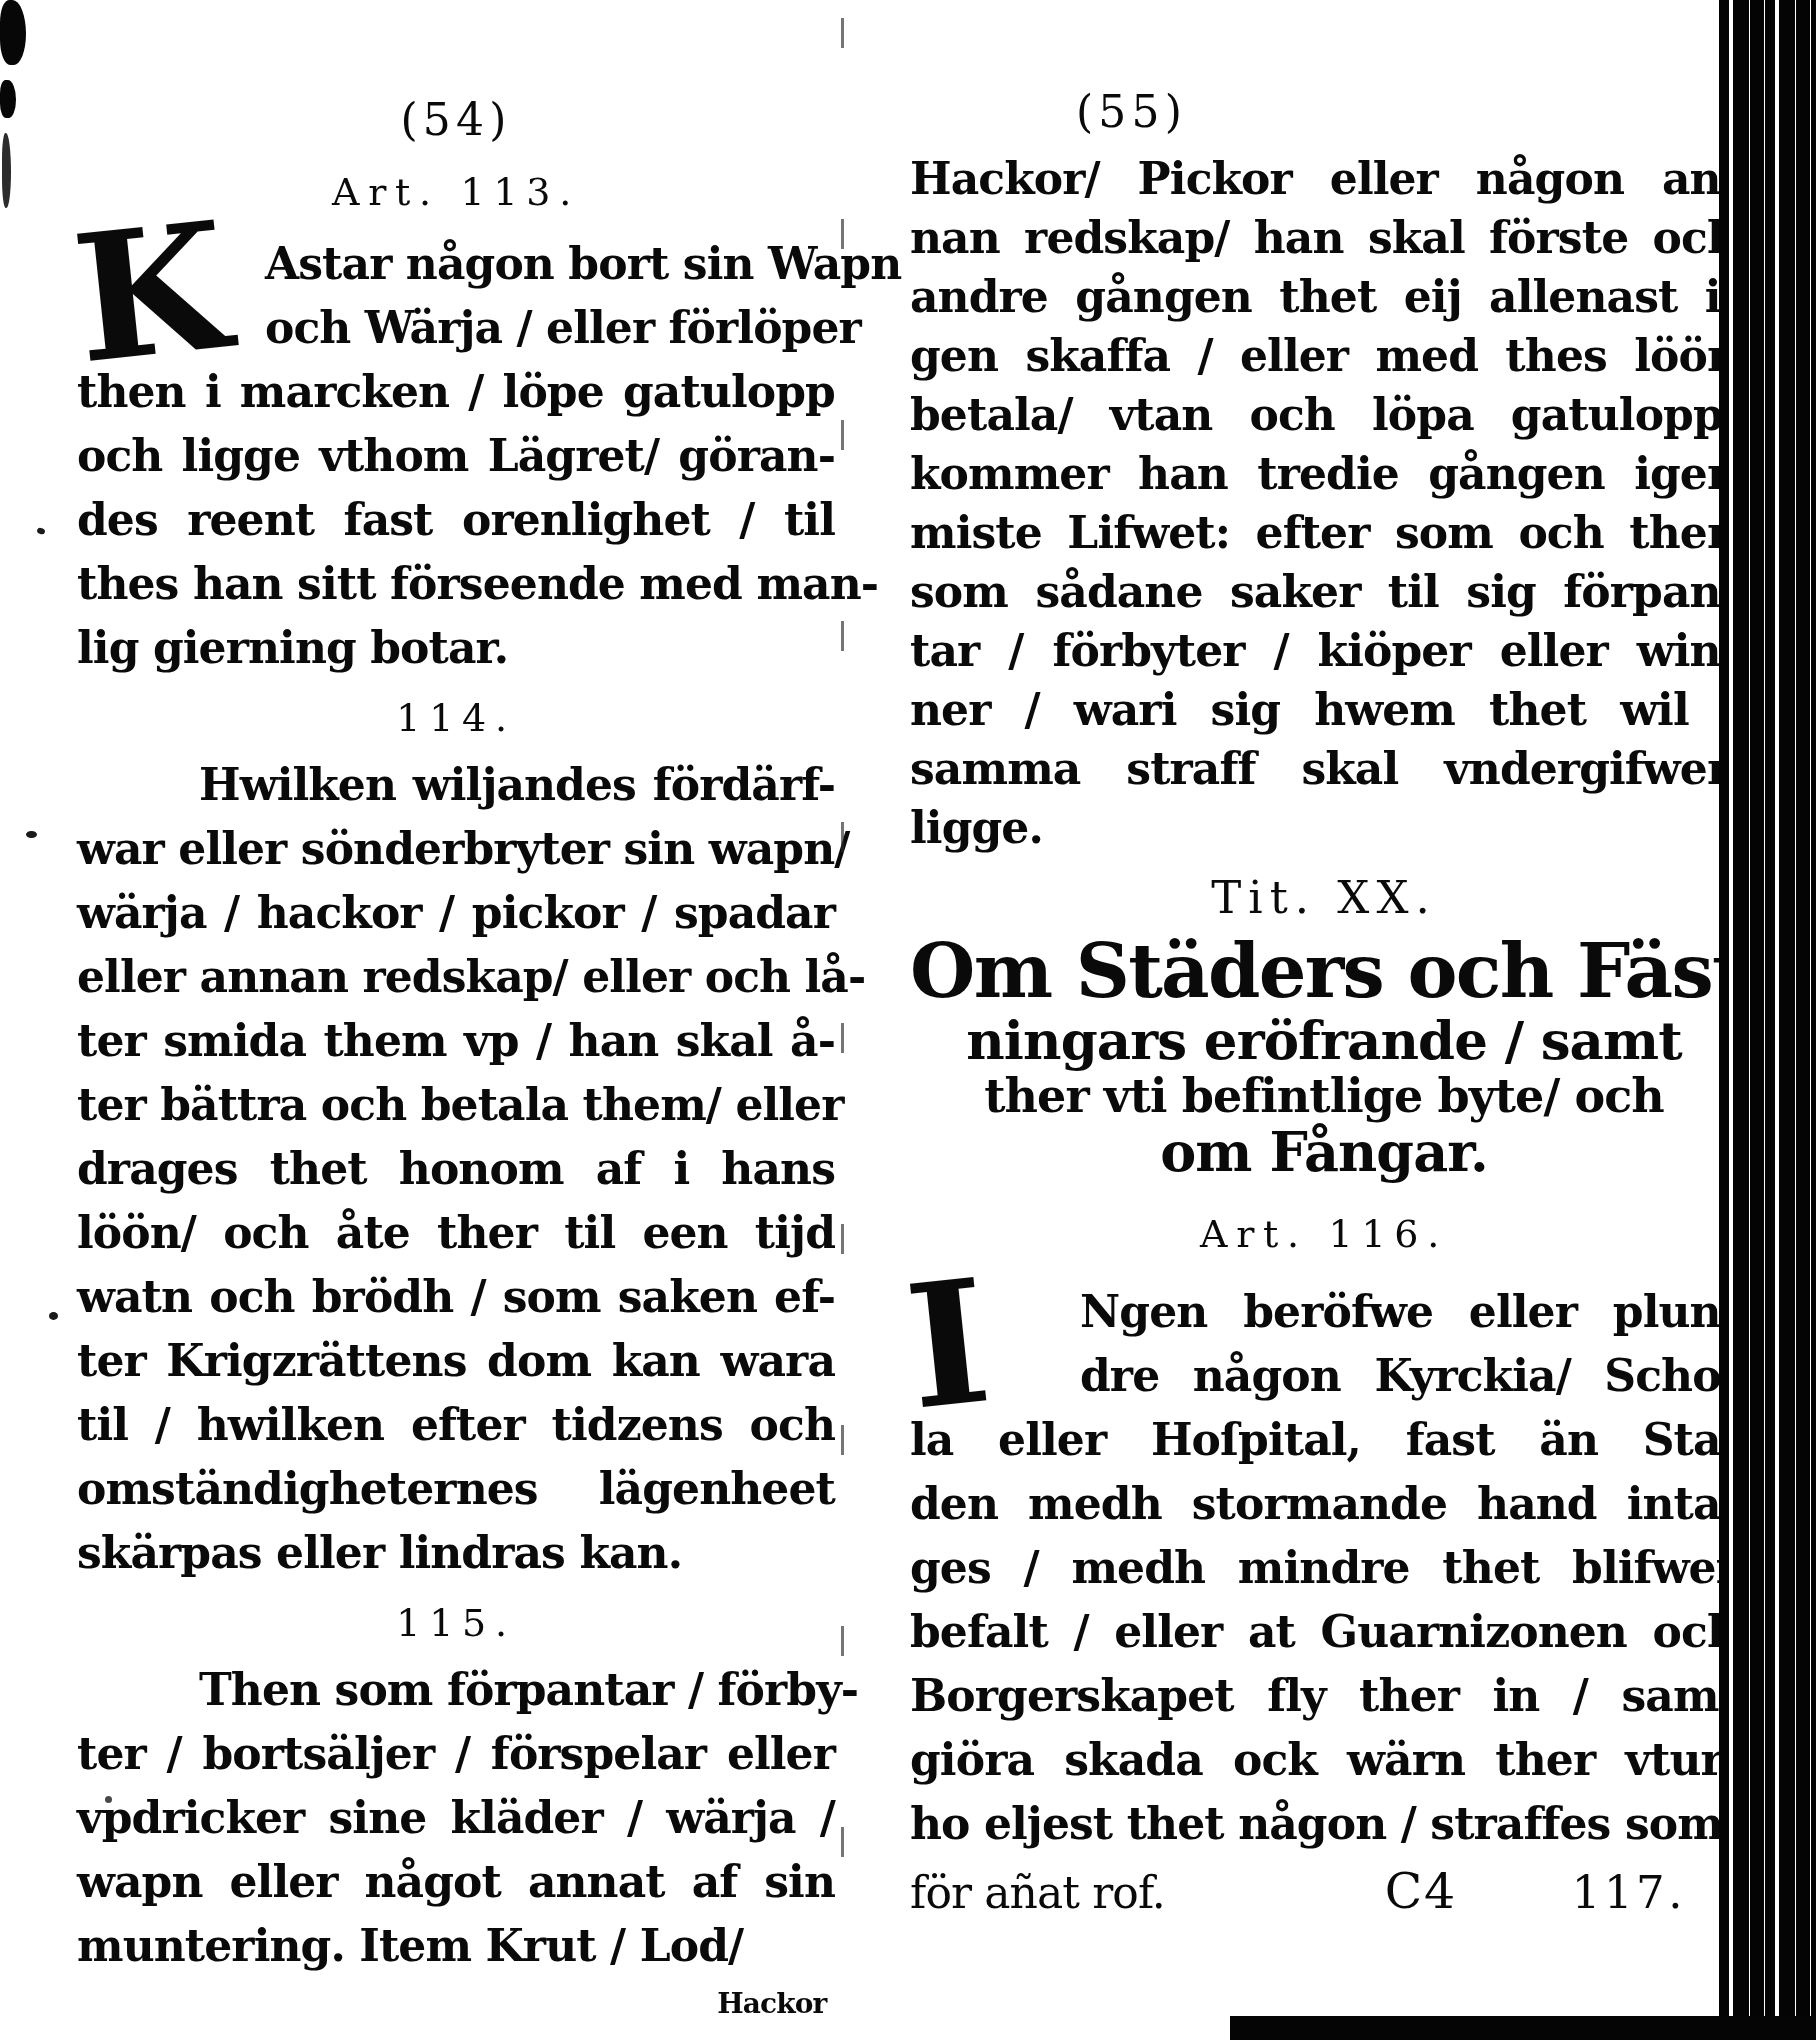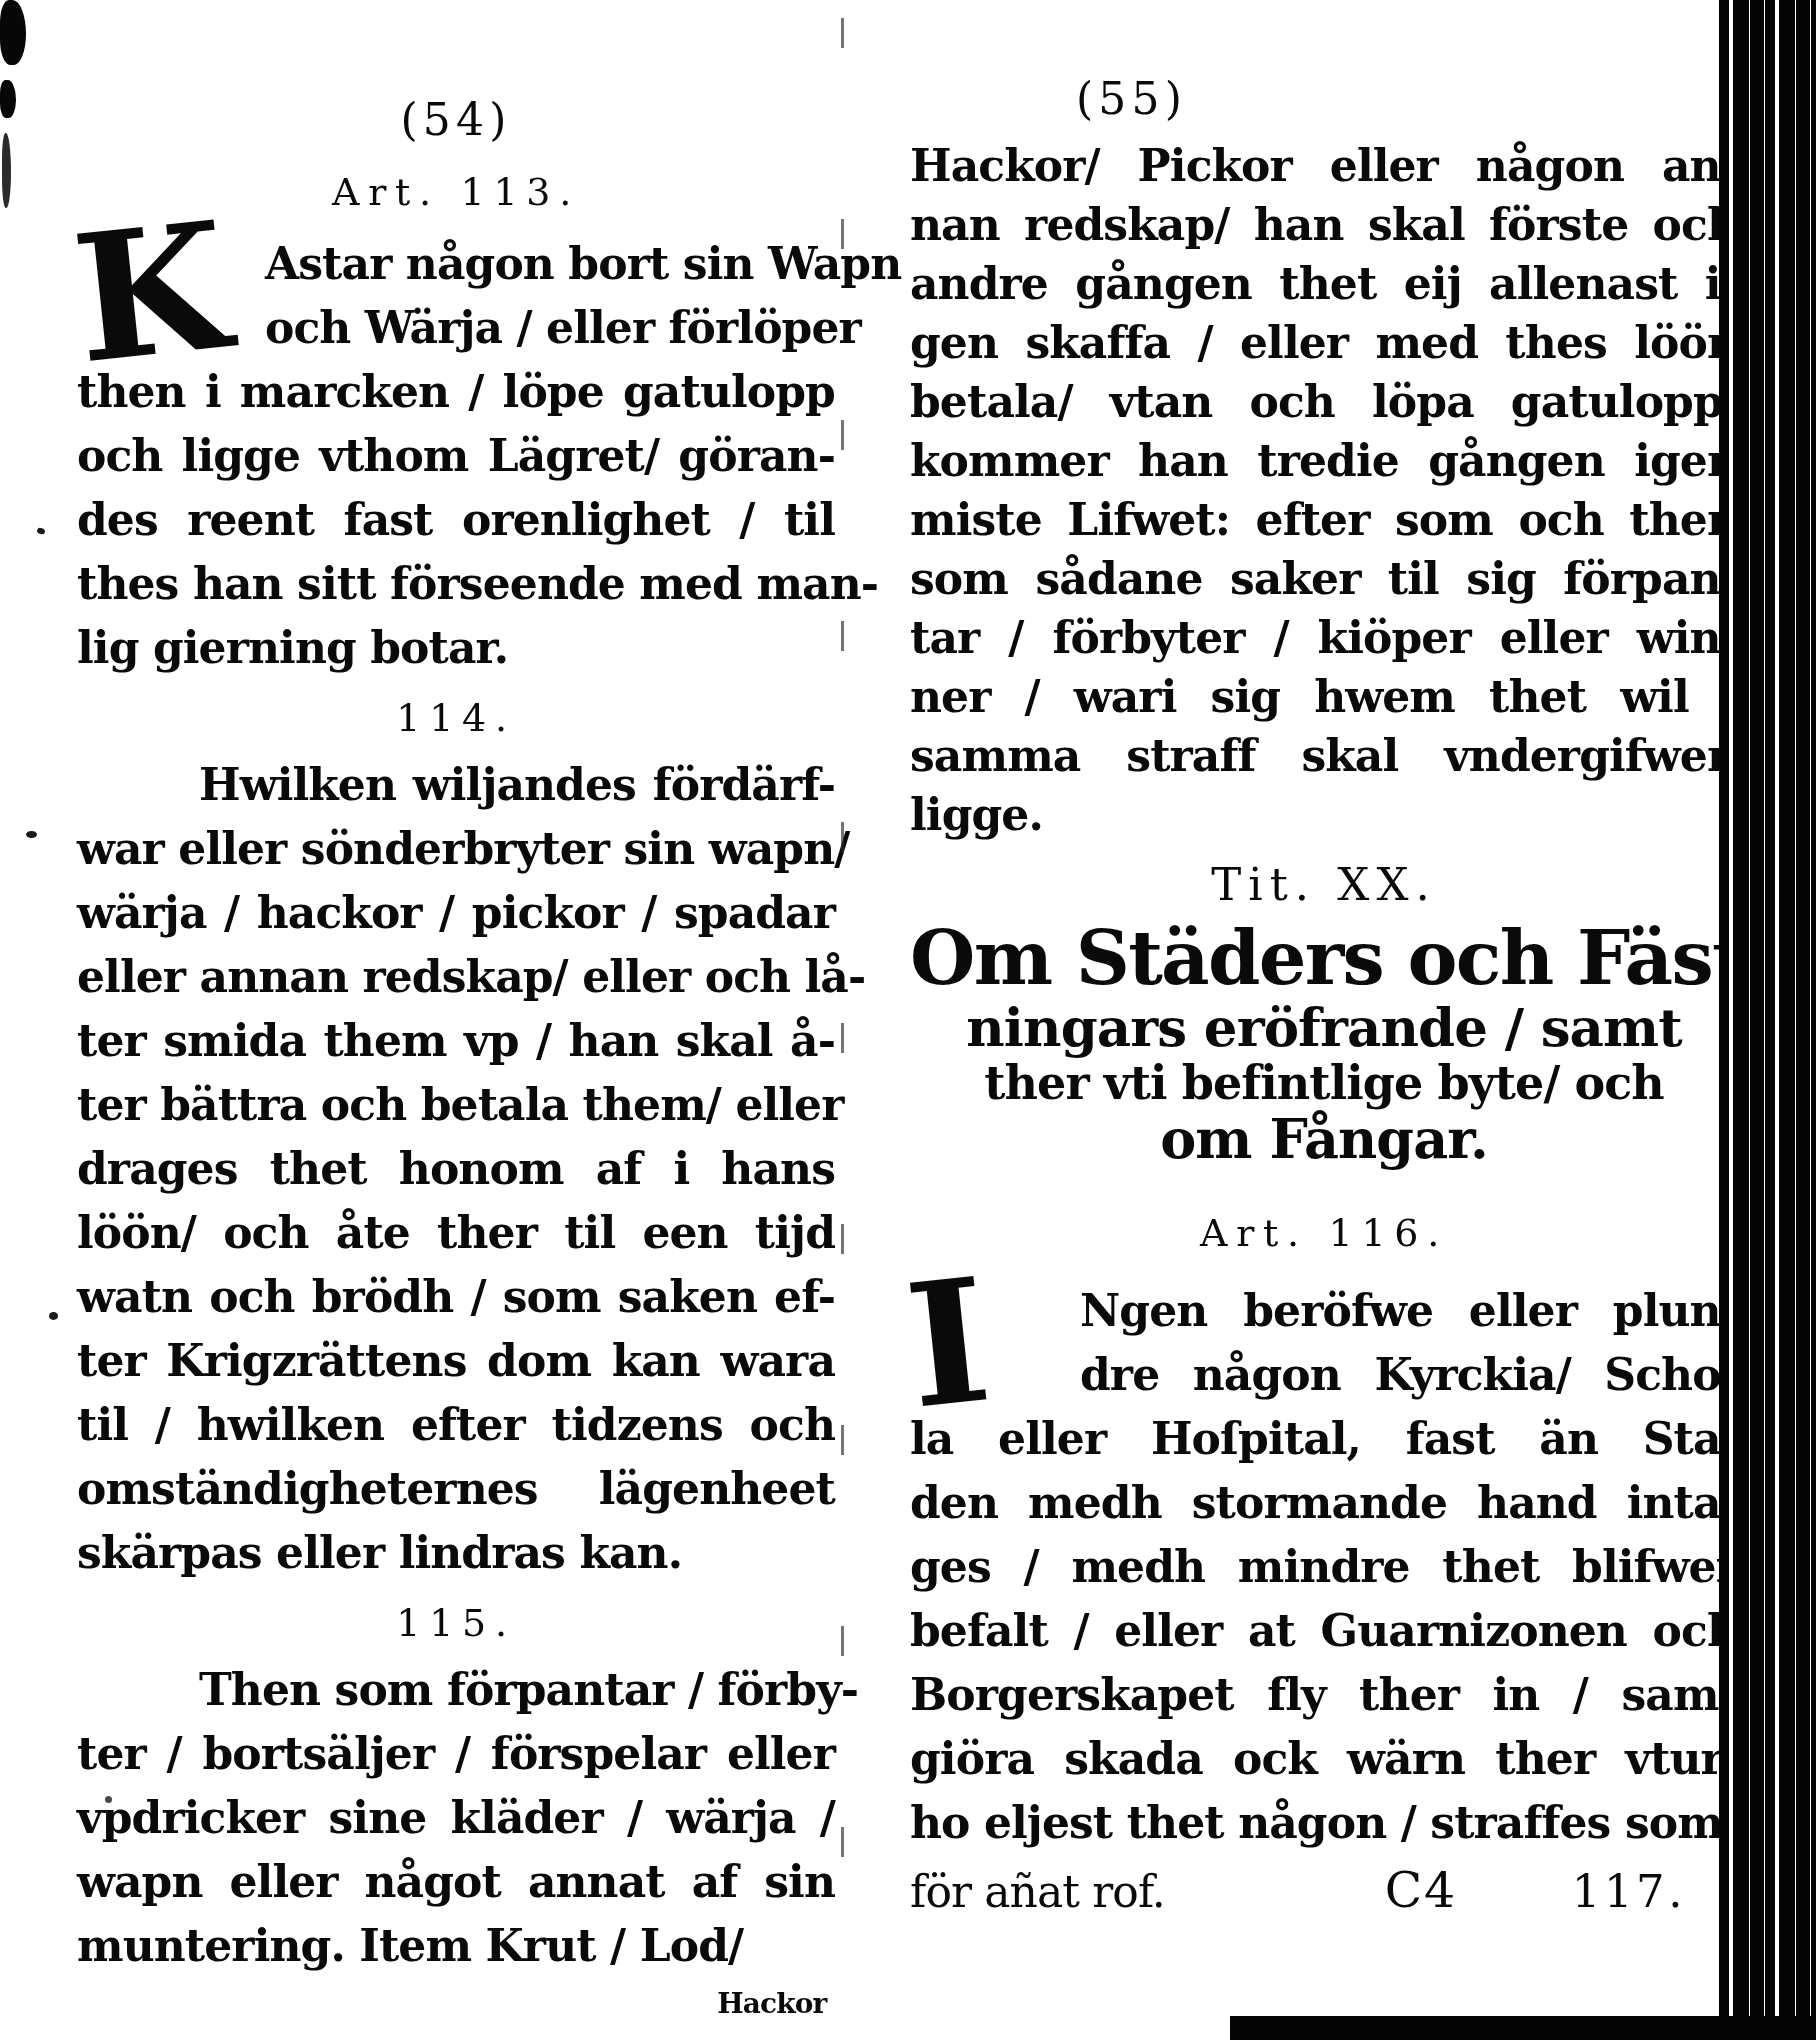--- a/index.html
+++ b/index.html
@@ -4,21 +4,21 @@
 <style>
   html,body{margin:0;padding:0;}
   body{
     width:1817px;height:2040px;position:relative;overflow:hidden;
     background:#ffffff;color:#0a0a0a;
     font-family:"DejaVu Serif", serif;
   }
   
   .page{position:absolute;}
   #page-left{left:77px;top:94px;width:758px;}
-  #page-right{left:910px;top:73px;width:828px;}
+  #page-right{left:910px;top:86px;width:828px;}
 
   .pagenum{
     font-size:44px;line-height:51px;font-weight:normal;
     letter-spacing:5.2px;text-align:center;margin-bottom:24.5px;
   }
   #page-right .pagenum{text-align:left;padding-left:166px;margin-bottom:12.2px;}
 
   .art-heading{
     font-size:38px;line-height:45px;font-weight:normal;
     letter-spacing:8.7px;text-align:center;margin:15.7px 0 12.2px 0;
@@ -46,21 +46,21 @@
   }
 
   .tit-heading{
     font-size:45px;line-height:49px;font-weight:normal;
     letter-spacing:7px;text-align:center;margin-top:15.7px;margin-bottom:8.7px;
   }
   .chap-1{font-size:75px;line-height:80px;font-weight:bold;letter-spacing:-1.7px;text-align:center;white-space:nowrap;}
   .chap-2{font-size:53px;line-height:59px;font-weight:bold;letter-spacing:-0.9px;text-align:center;white-space:nowrap;}
   .chap-3{font-size:46px;line-height:52px;font-weight:bold;letter-spacing:-0.9px;text-align:center;white-space:nowrap;}
   .chap-4{font-size:54px;line-height:59px;font-weight:bold;letter-spacing:-0.9px;text-align:center;margin-top:1.7px;}
-  #page-right .art-heading.a116{margin-top:42px;margin-bottom:23px;}
+  #page-right .art-heading.a116{margin-top:30px;margin-bottom:23px;}
 
   .closing-row{
     display:flex;justify-content:space-between;align-items:baseline;
     margin-top:7px;font-weight:normal;
   }
   .closing-row .txt{font-size:44px;letter-spacing:-0.9px;}
   .closing-row .sig{font-size:49px;letter-spacing:1.7px;padding-left:105px;}
   .closing-row .nxt{font-size:45px;letter-spacing:3.5px;padding-right:52px;}
 
   

